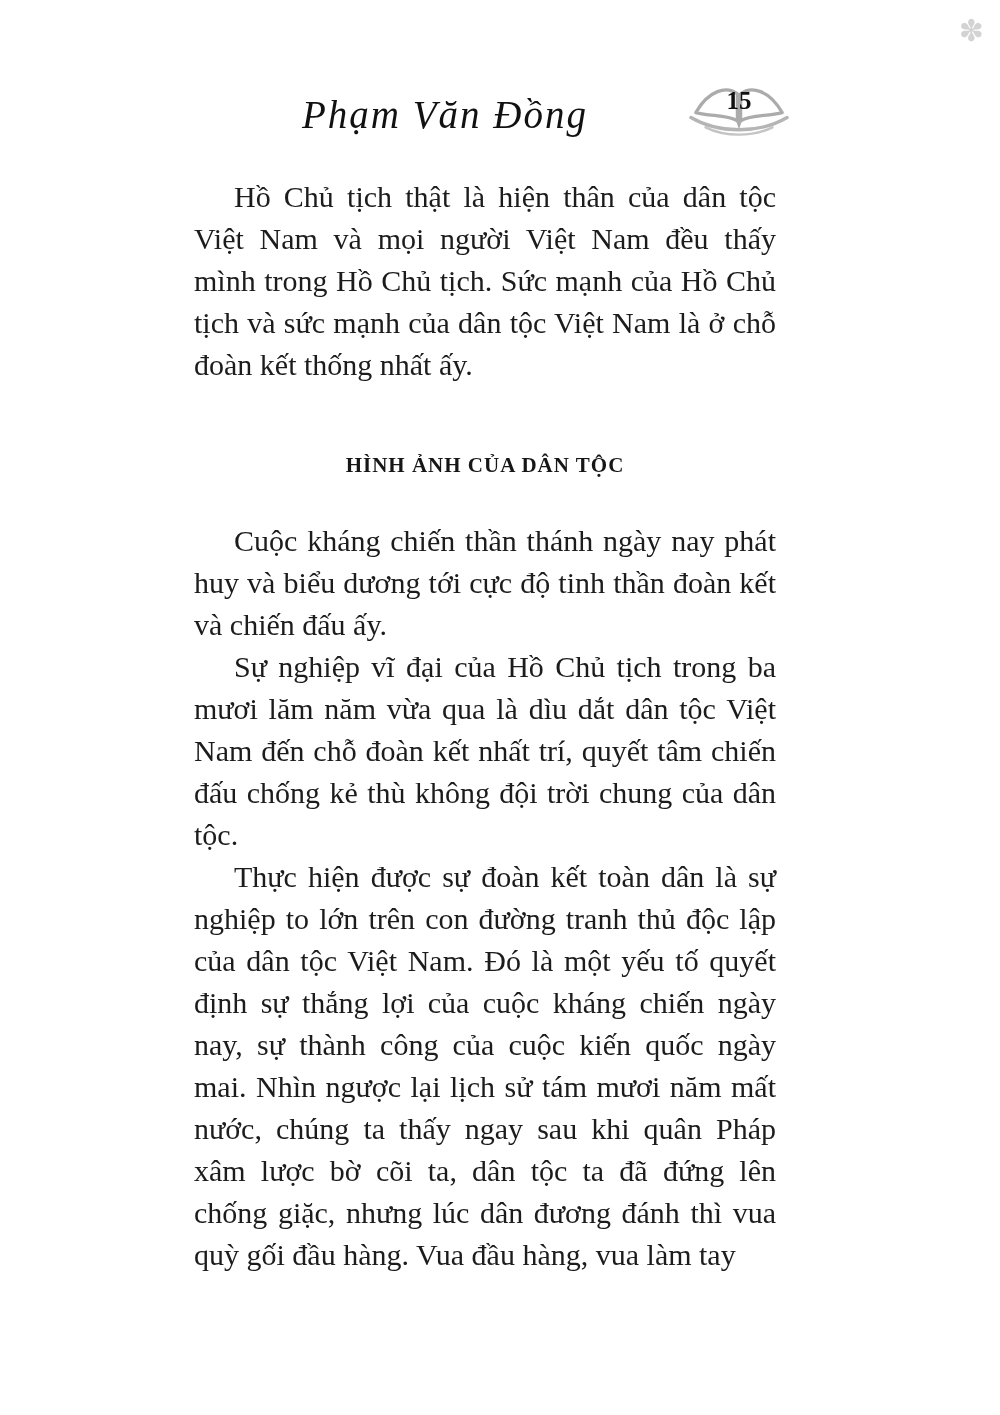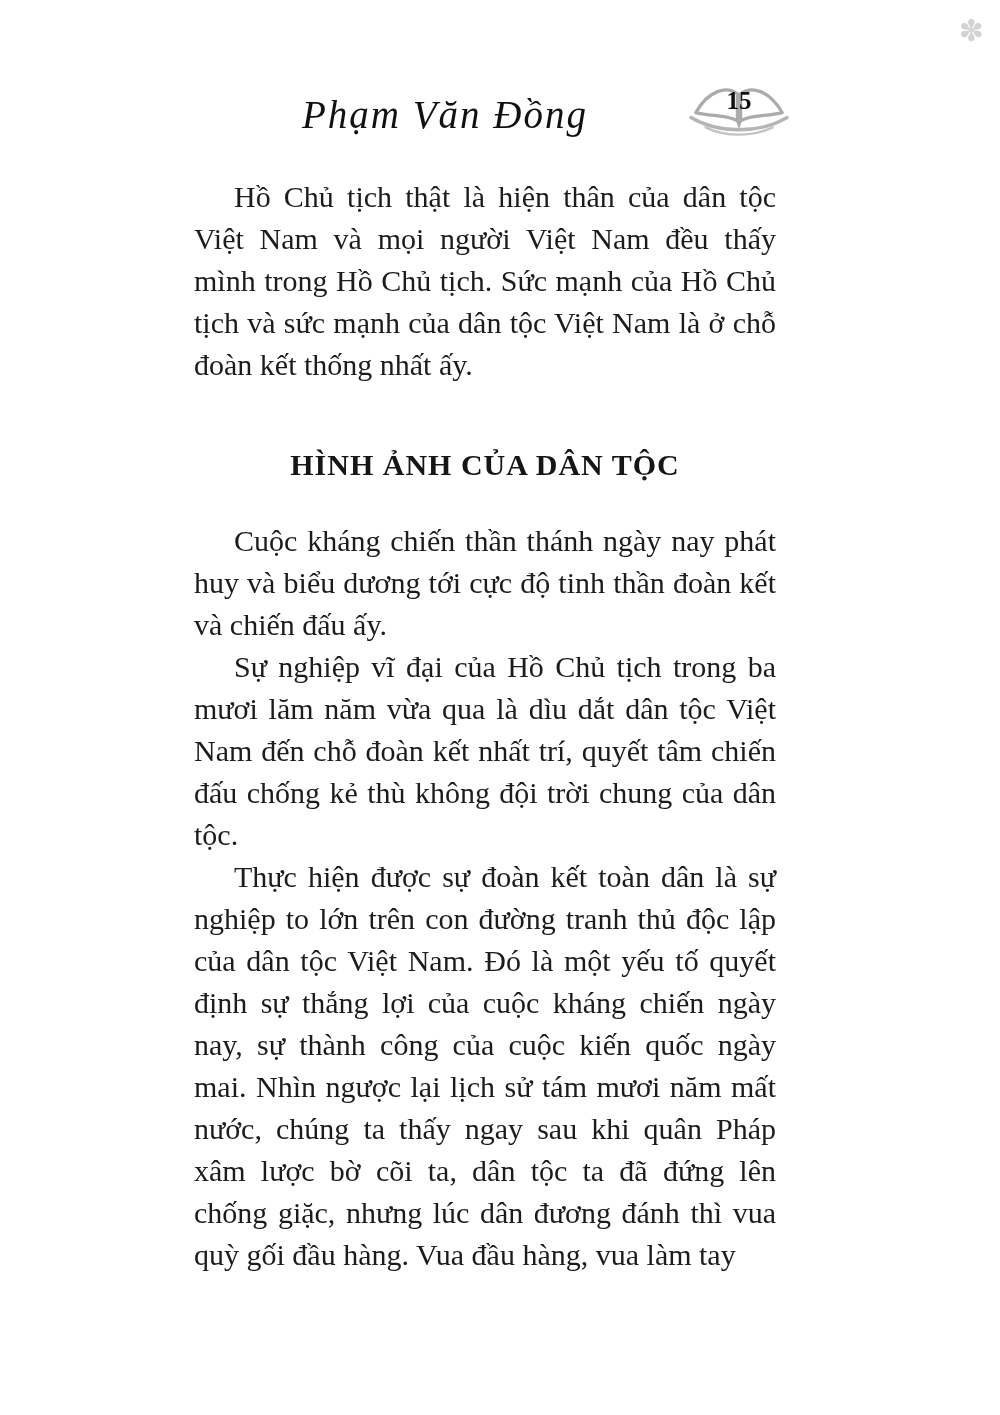--- a/index.html
+++ b/index.html
@@ -64,21 +64,21 @@
     left: 194px;
     width: 582px;
     font-size: 30px;
     line-height: 42px;
     text-align: justify;
   }
   .para { text-indent: 40px; margin: 0; }
   .section-heading {
     margin: 58px 0 34px 0;
     text-align: center;
-    font-size: 30px;
+    font-size: 21px;
     line-height: 42px;
     font-weight: bold;
     letter-spacing: 1px;
     color: #161616;
   }
 </style>
 </head>
 <body>
 
 <div class="page">

